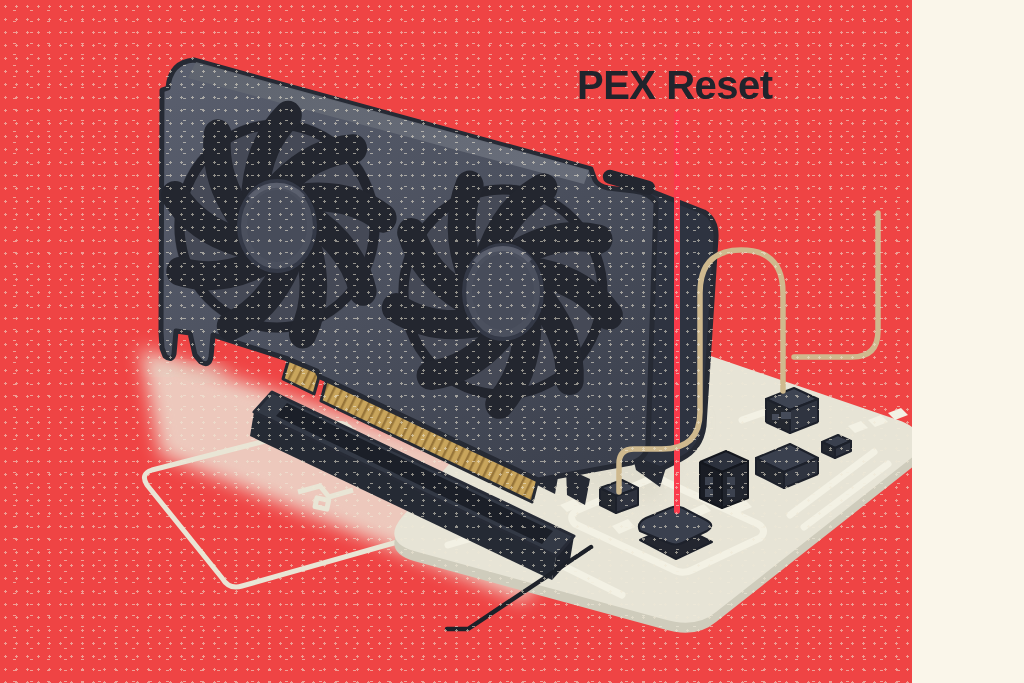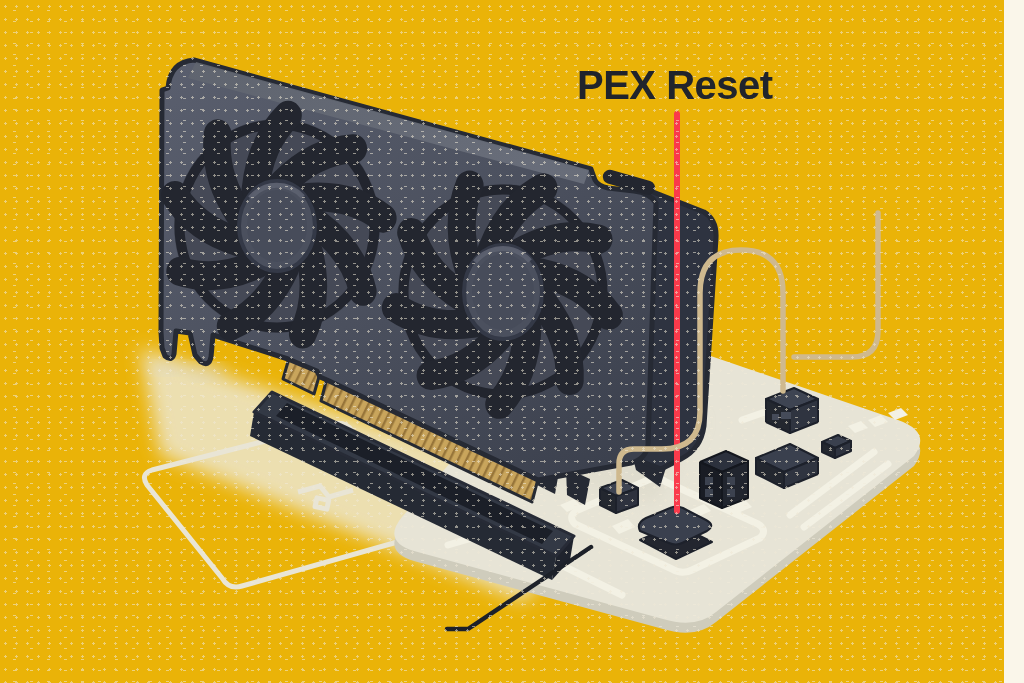--- a/index.html
+++ b/index.html
@@ -1,18 +1,18 @@
 <!DOCTYPE html>
 <html><head>
 <meta charset="utf-8">
 <style>
   html,body{margin:0;padding:0;background:#faf6ea;}
   .stage{
-    position:relative;width:1004px;height:683px;overflow:hidden;
-    background:#eab308;
+    position:relative;width:912px;height:683px;overflow:hidden;
+    background:#ef4444;
     font-family:"Liberation Sans","DejaVu Sans",sans-serif;
   }
   .stage::after{
     content:"";position:absolute;inset:0;pointer-events:none;opacity:.55;
     background-image:
       radial-gradient(#f0e9d6 1px, transparent 1.3px),
       radial-gradient(#f2ecdb 1px, transparent 1.3px);
     background-size:11px 13px, 17px 11px;
     background-position:0 0, 6px 5px;
   }

